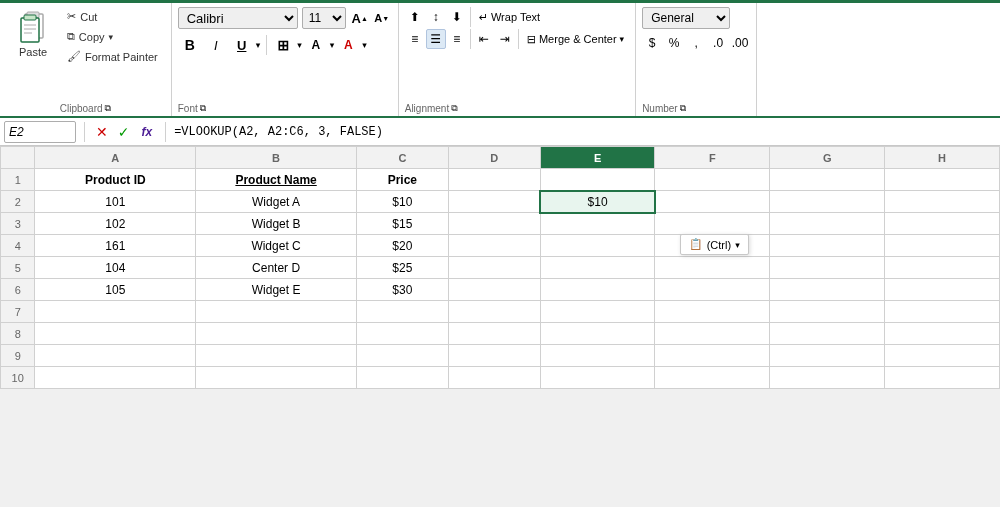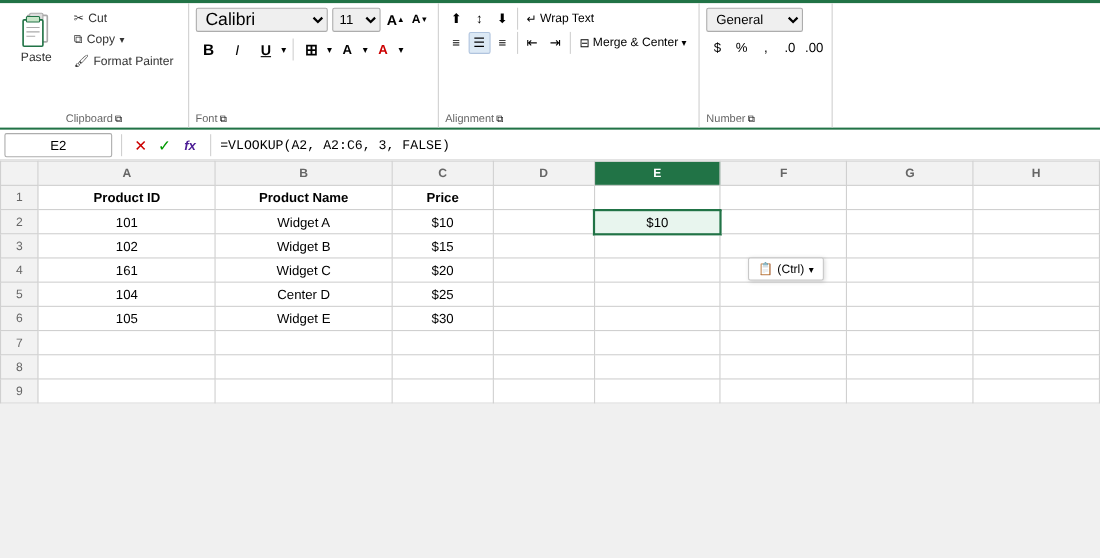--- a/index.html
+++ b/index.html
@@ -12,21 +12,21 @@
     .paste-btn { display: flex; flex-direction: column; align-items: center; cursor: pointer; padding: 2px 6px; border: 1px solid transparent; border-radius: 2px; min-width: 48px; }
     .paste-icon { width: 36px; height: 36px; display: flex; align-items: center; justify-content: center; }
     .paste-label { font-size: 11px; color: #333; }
 
     .clipboard-right { display: flex; flex-direction: column; gap: 1px; justify-content: center; }
     .small-btn { display: flex; align-items: center; gap: 4px; cursor: pointer; padding: 2px 4px; border-radius: 2px; border: 1px solid transparent; font-size: 11px; color: #333; white-space: nowrap; }
 
     
     .font-group { display: flex; flex-direction: column; border-right: 1px solid #d0d0d0; padding: 4px 6px 2px 6px; min-width: 170px; }
     .font-top-row { display: flex; align-items: center; gap: 4px; margin-bottom: 4px; }
-    .font-name-select { width: 120px; height: 22px; border: 1px solid #adadad; border-radius: 2px; font-size: 16px; padding: 0 4px; }
+    .font-name-select { width: 120px; height: 22px; border: 1px solid #adadad; border-radius: 2px; font-size: 13px; padding: 0 4px; }
     .font-size-select { width: 44px; height: 22px; border: 1px solid #adadad; border-radius: 2px; font-size: 12px; padding: 0 2px; }
     .font-size-btns { display: flex; gap: 2px; }
     .icon-btn { width: 20px; height: 20px; border: 1px solid transparent; border-radius: 2px; cursor: pointer; display: flex; align-items: center; justify-content: center; font-size: 12px; background: none; }
     .font-format-row { display: flex; align-items: center; gap: 2px; }
     .format-btn { height: 24px; min-width: 24px; border: 1px solid transparent; border-radius: 2px; cursor: pointer; display: flex; align-items: center; justify-content: center; font-size: 13px; font-weight: bold; background: none; padding: 0 4px; }
     .format-btn.bold { font-weight: 900; font-size: 14px; }
     .format-btn.italic { font-style: italic; font-weight: 400; }
     .format-btn.underline { text-decoration: underline; }
     .separator-v { width: 1px; height: 20px; background: #d0d0d0; margin: 0 2px; }
 
@@ -36,21 +36,21 @@
     .wrap-text-btn { display: flex; align-items: center; gap: 3px; cursor: pointer; padding: 2px 4px; border: 1px solid transparent; border-radius: 2px; font-size: 11px; }
     .merge-btn { display: flex; align-items: center; gap: 3px; cursor: pointer; padding: 2px 4px; border: 1px solid transparent; border-radius: 2px; font-size: 11px; }
     .group-label { font-size: 10px; color: #666; margin-top: auto; text-align: center; }
 
     
     .number-group { display: flex; flex-direction: column; border-right: 1px solid #d0d0d0; padding: 4px 6px 2px 6px; min-width: 100px; }
     .number-select { width: 88px; height: 22px; border: 1px solid #adadad; border-radius: 2px; font-size: 12px; padding: 0 4px; margin-bottom: 4px; }
 
     
     .formula-bar { display: flex; align-items: center; background: #fff; border-bottom: 1px solid #c8c8c8; height: 28px; padding: 0 4px; gap: 4px; }
-    .cell-ref-box { width: 98px; height: 22px; border: 1px solid #adadad; border-radius: 2px; font-size: 12px; padding: 0 4px; text-align: center; }
+    .cell-ref-box { width: 72px; height: 22px; border: 1px solid #adadad; border-radius: 2px; font-size: 12px; padding: 0 4px; text-align: left; font-style: italic; }
     .formula-divider { width: 1px; height: 20px; background: #d0d0d0; margin: 0 4px; }
     .fx-btn { font-size: 12px; color: #4c1d95; cursor: pointer; padding: 2px 4px; border: 1px solid transparent; border-radius: 2px; font-style: italic; font-weight: bold; }
     .formula-input { flex: 1; height: 22px; border: none; outline: none; font-size: 12px; font-family: Liberation Mono, monospace; }
 
     
     .spreadsheet-container { overflow: auto; background: #fff; }
     table { border-collapse: collapse; width: 100%; }
     .row-header { width: 30px; background: #f2f2f2; border: 1px solid #d0d0d0; text-align: center; font-size: 11px; color: #666; user-select: none; }
     .col-header { background: #f2f2f2; border: 1px solid #d0d0d0; text-align: center; font-size: 11px; color: #666; user-select: none; min-width: 80px; height: 22px; }
     .col-header.active { background: #217346; color: #fff; }
@@ -239,21 +239,21 @@
         <th class="col-header active">E</th>
         <th class="col-header">F</th>
         <th class="col-header">G</th>
         <th class="col-header">H</th>
       </tr>
     </thead>
     <tbody id="spreadsheet-body">
     <tr>
           <td class="row-header">1</td>
           <td class="cell header-cell center" style="font-weight: bold;">Product ID</td>
-          <td class="cell header-cell center" style="font-weight: bold;">Product Name</td>
+          <td class="cell header-cell center" style="font-weight: bold; text-decoration: underline;">Product Name</td>
           <td class="cell header-cell center" style="font-weight: bold;">Price</td>
           <td class="cell header-cell center"></td>
           <td class="cell header-cell center"></td>
           <td class="cell header-cell center"></td>
           <td class="cell header-cell center"></td>
           <td class="cell header-cell center"></td>
         </tr>
         <tr>
           <td class="row-header">2</td>
           <td class="cell center">101</td>
@@ -335,20 +335,31 @@
           <td class="row-header">9</td>
           <td class="cell center"></td>
           <td class="cell center"></td>
           <td class="cell center"></td>
           <td class="cell center"></td>
           <td class="cell center"></td>
           <td class="cell center"></td>
           <td class="cell center"></td>
           <td class="cell center"></td>
         </tr>
+        <tr>
+          <td class="row-header">10</td>
+          <td class="cell center"></td>
+          <td class="cell center"></td>
+          <td class="cell center"></td>
+          <td class="cell center"></td>
+          <td class="cell center"></td>
+          <td class="cell center"></td>
+          <td class="cell center"></td>
+          <td class="cell center"></td>
+        </tr>
       </tbody>
   </table>
 
   <div class="paste-tooltip" style="position:absolute; top:88px; left:680px;">
     <span>📋</span>
     <span>(Ctrl)</span>
     <span style="font-size:9px;">▾</span>
   </div>
 </div>
 

